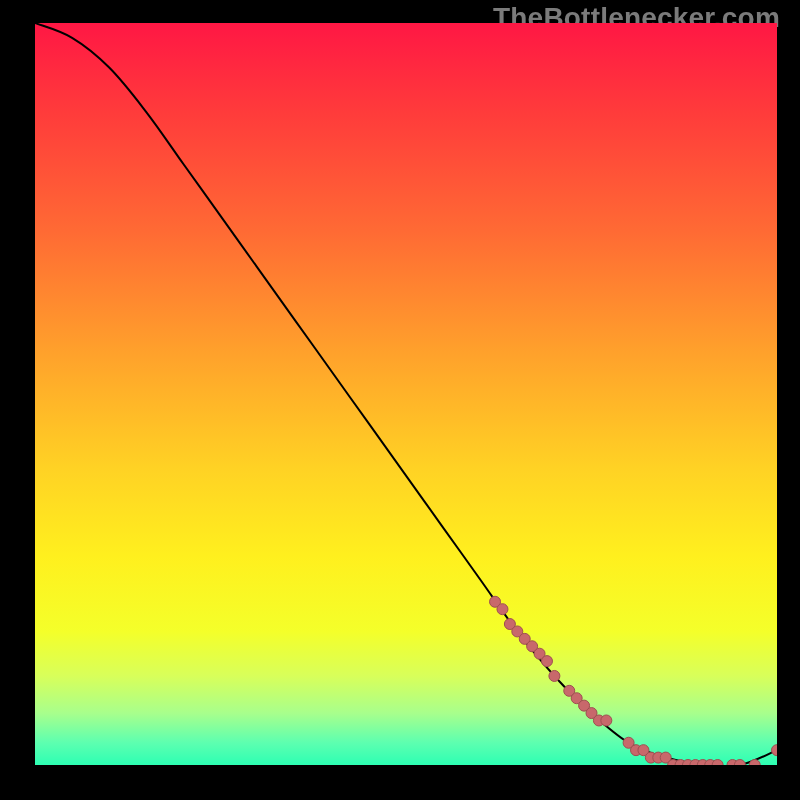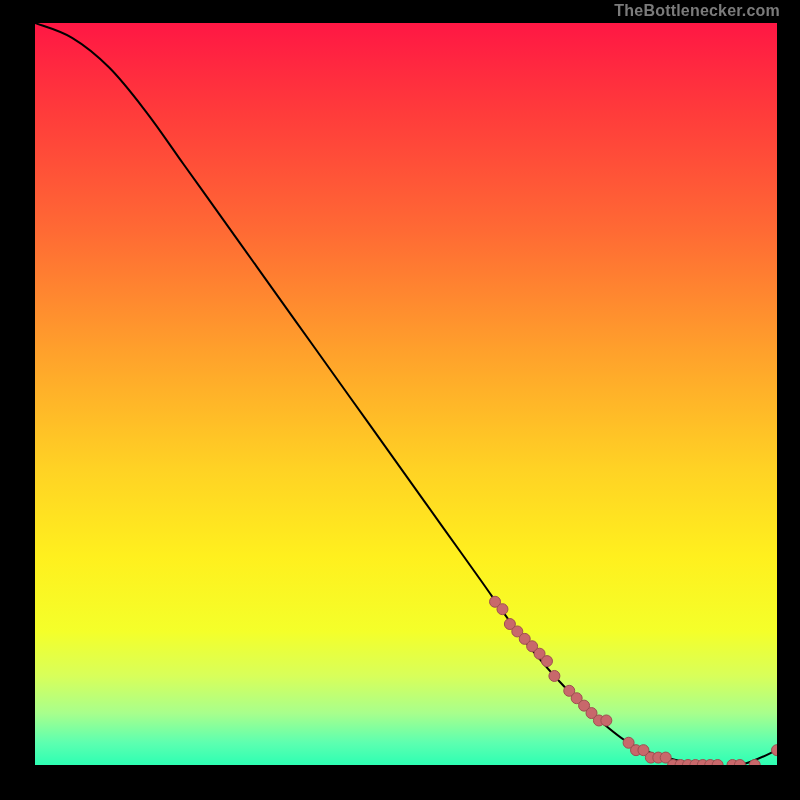--- a/index.html
+++ b/index.html
@@ -29,21 +29,21 @@
     top: 0;
     left: 0;
     width: 742px;
     height: 742px;
     display: block;
   }
   .watermark {
     position: absolute;
     top: 2px;
     right: 20px;
-    font-size: 16px;
+    font-size: 28px;
     font-weight: 600;
     color: #7b7b7b;
     letter-spacing: 0.2px;
     user-select: none;
   }
 </style>
 </head>
 <body>
 
 <div class="stage">

